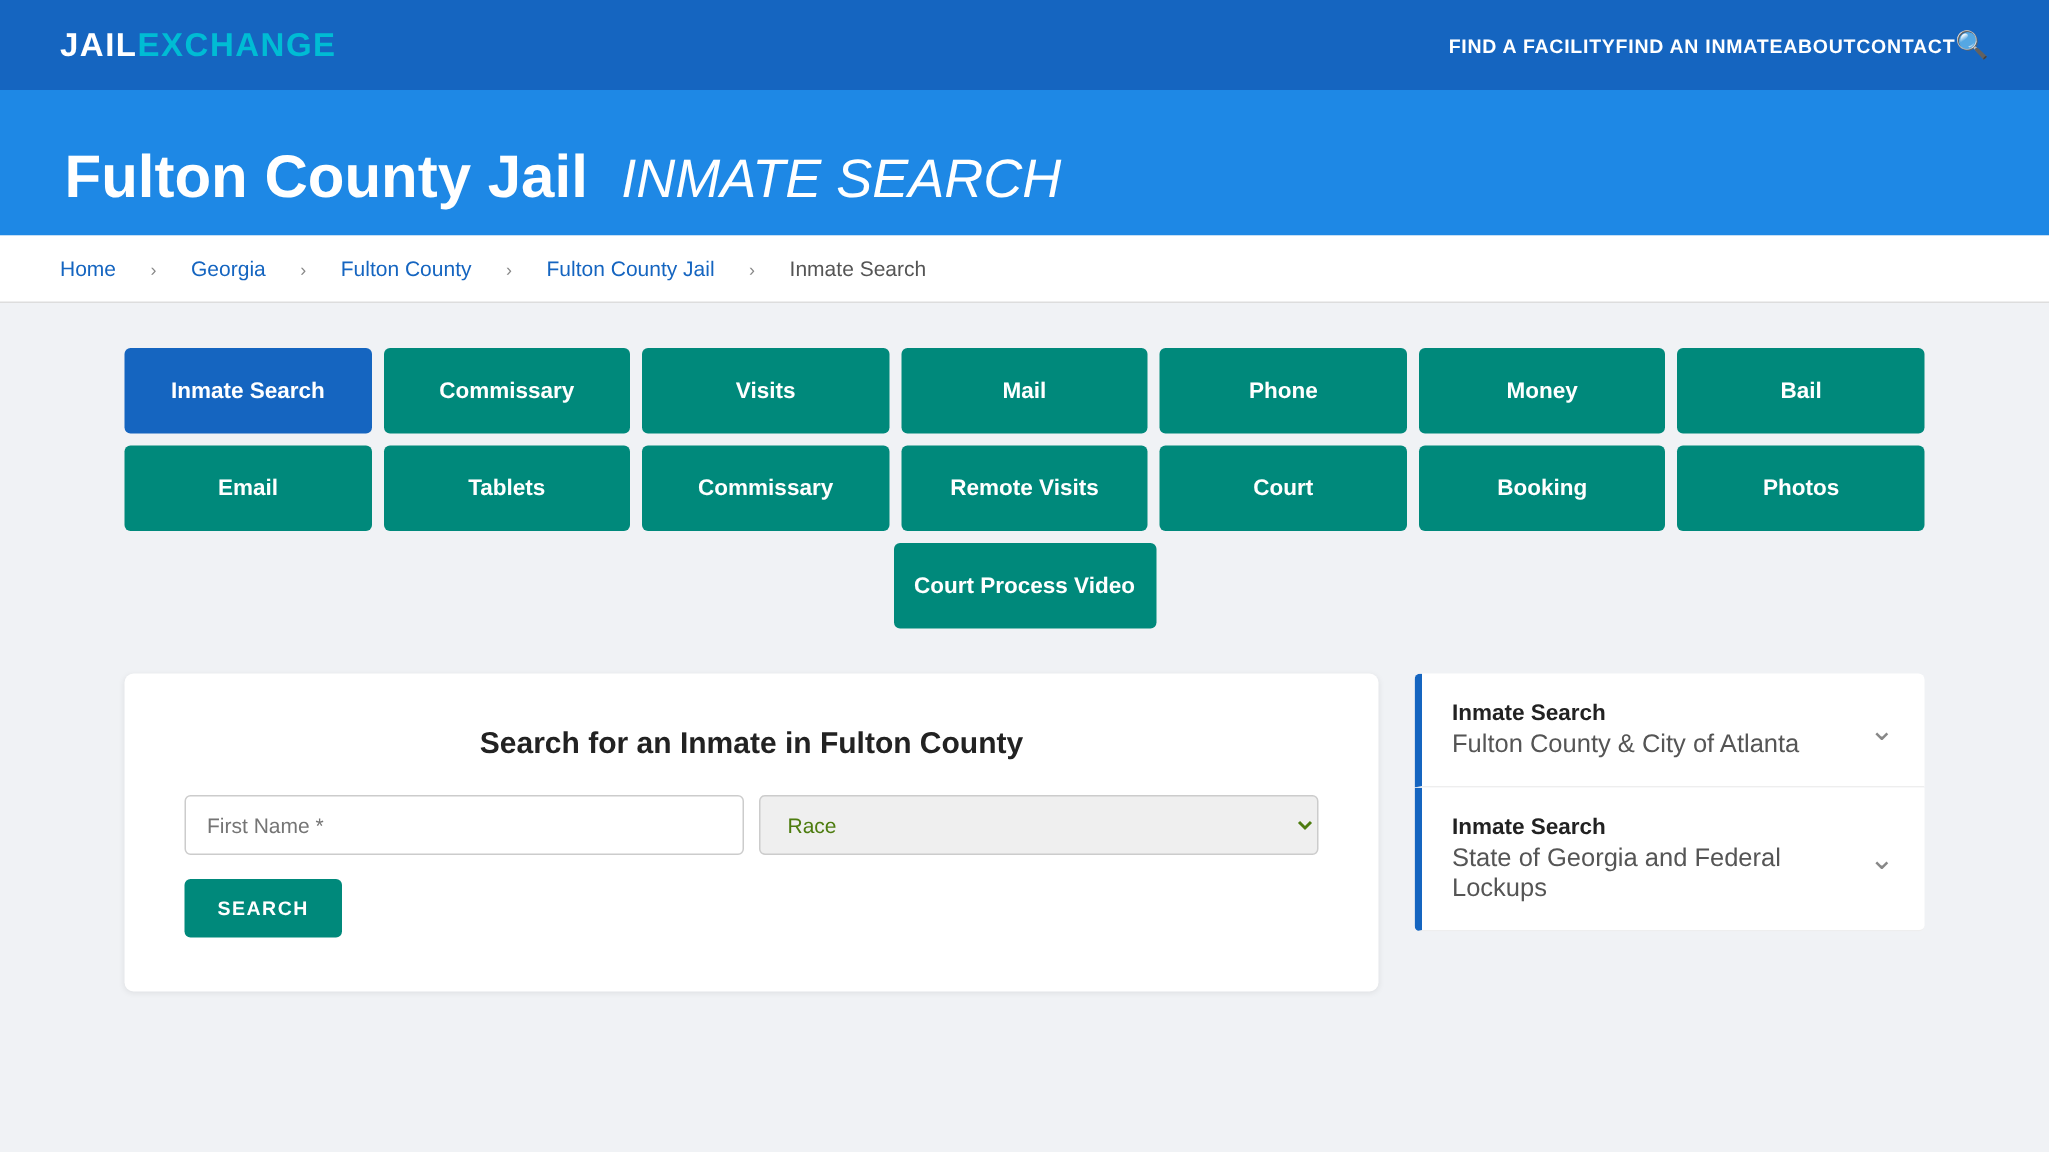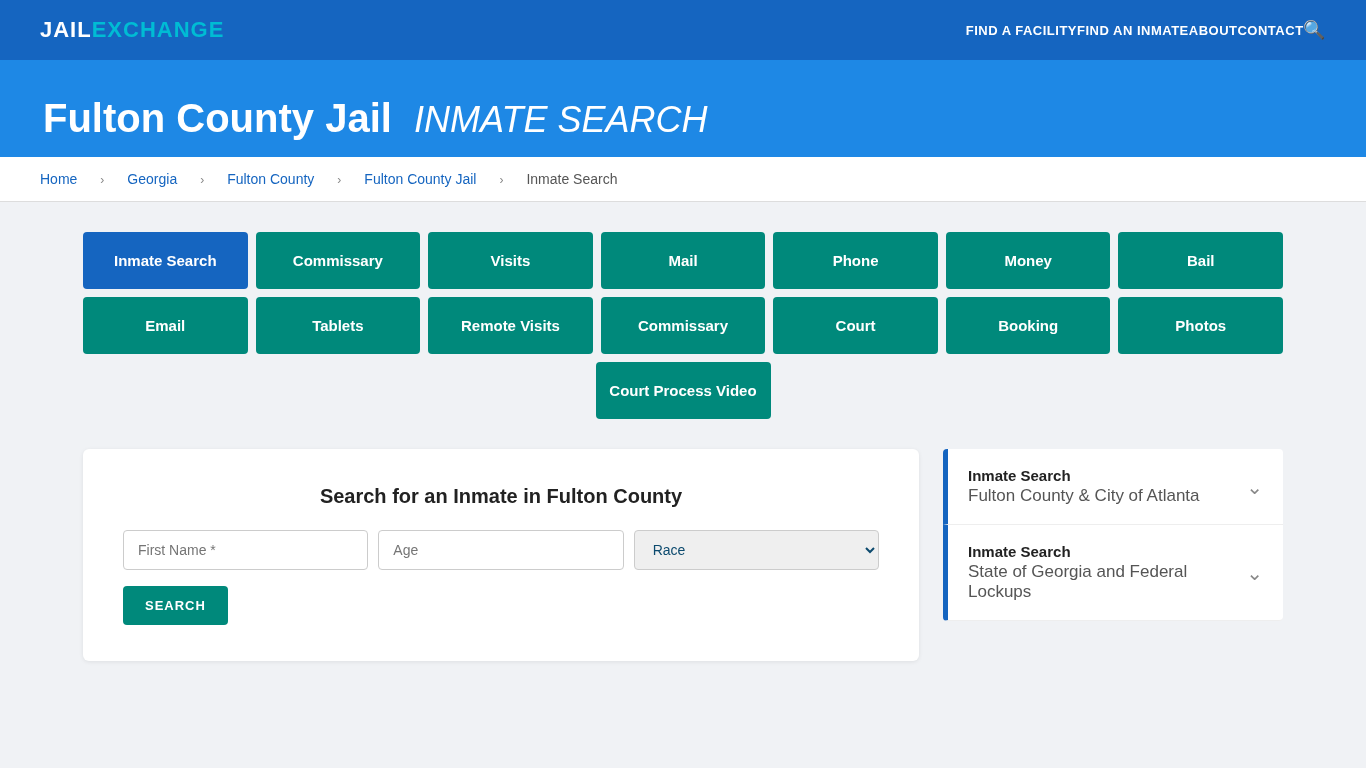--- a/index.html
+++ b/index.html
@@ -127,21 +127,21 @@
     }
     .search-inputs input, .search-inputs select {
       border: 1px solid #ccc;
       border-radius: 4px;
       padding: 10px 14px;
       font-size: 14px;
       color: #555;
       flex: 1;
       min-width: 100px;
     }
-    .search-inputs select { color: #0c4a6e; }
+    .search-inputs select { color: #4d7c0f; }
     .btn-search {
       background: #00897b;
       color: #fff;
       border: none;
       border-radius: 4px;
       padding: 12px 22px;
       font-size: 13px;
       font-weight: 800;
       letter-spacing: 1px;
       text-transform: uppercase;
@@ -229,38 +229,37 @@
       <button class="tab-btn">Commissary</button>
       <button class="tab-btn">Visits</button>
       <button class="tab-btn">Mail</button>
       <button class="tab-btn">Phone</button>
       <button class="tab-btn">Money</button>
       <button class="tab-btn">Bail</button>
     </div>
     <div class="tabs-row">
       <button class="tab-btn">Email</button>
       <button class="tab-btn">Tablets</button>
+      <button class="tab-btn">Commissary</button>
       <button class="tab-btn">Remote Visits</button>
-      <button class="tab-btn">Commissary</button>
       <button class="tab-btn">Court</button>
       <button class="tab-btn">Booking</button>
       <button class="tab-btn">Photos</button>
     </div>
     <div class="tabs-row">
       <button class="tab-btn">Court Process Video</button>
     </div>
   </div>
 
   <div class="bottom-section">
 
     <div class="search-form-card">
       <h2>Search for an Inmate in Fulton County</h2>
       <div class="search-inputs">
         <input type="text" placeholder="First Name *" style="">
-        <input type="text" placeholder="Age" style="">
         <select>
           <option>Race</option>
           <option>White</option>
           <option>Black</option>
           <option>Hispanic</option>
           <option>Asian</option>
           <option>Other</option>
         </select>
       </div>
       <button class="btn-search">SEARCH</button>

